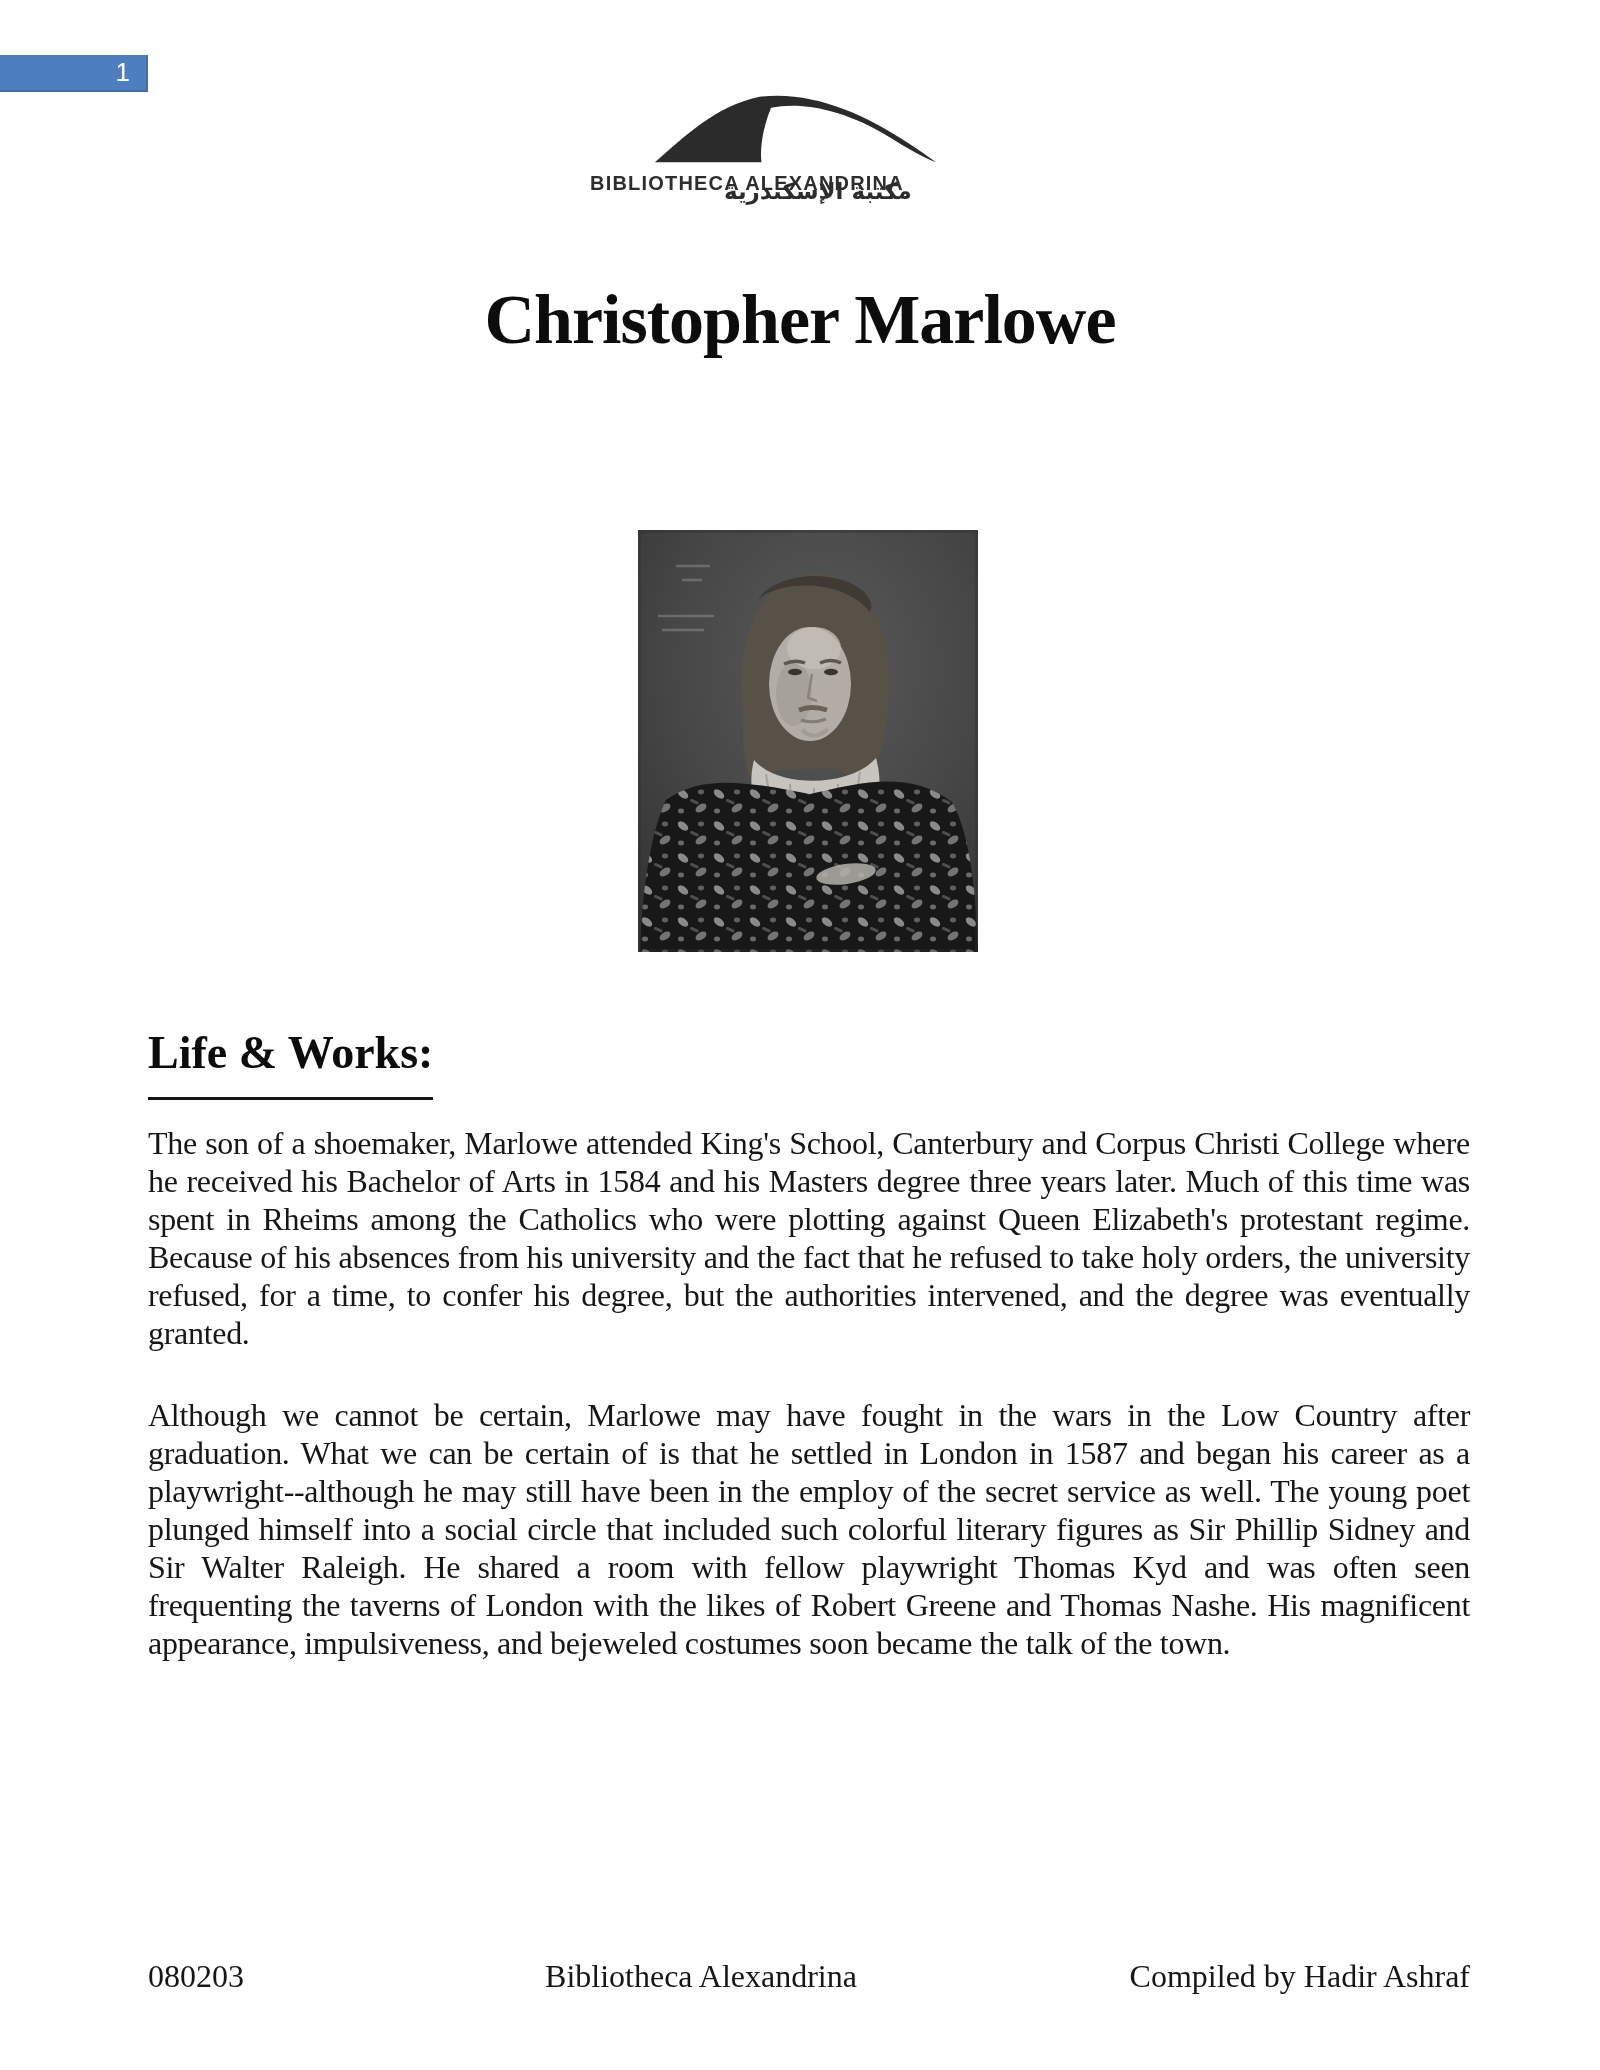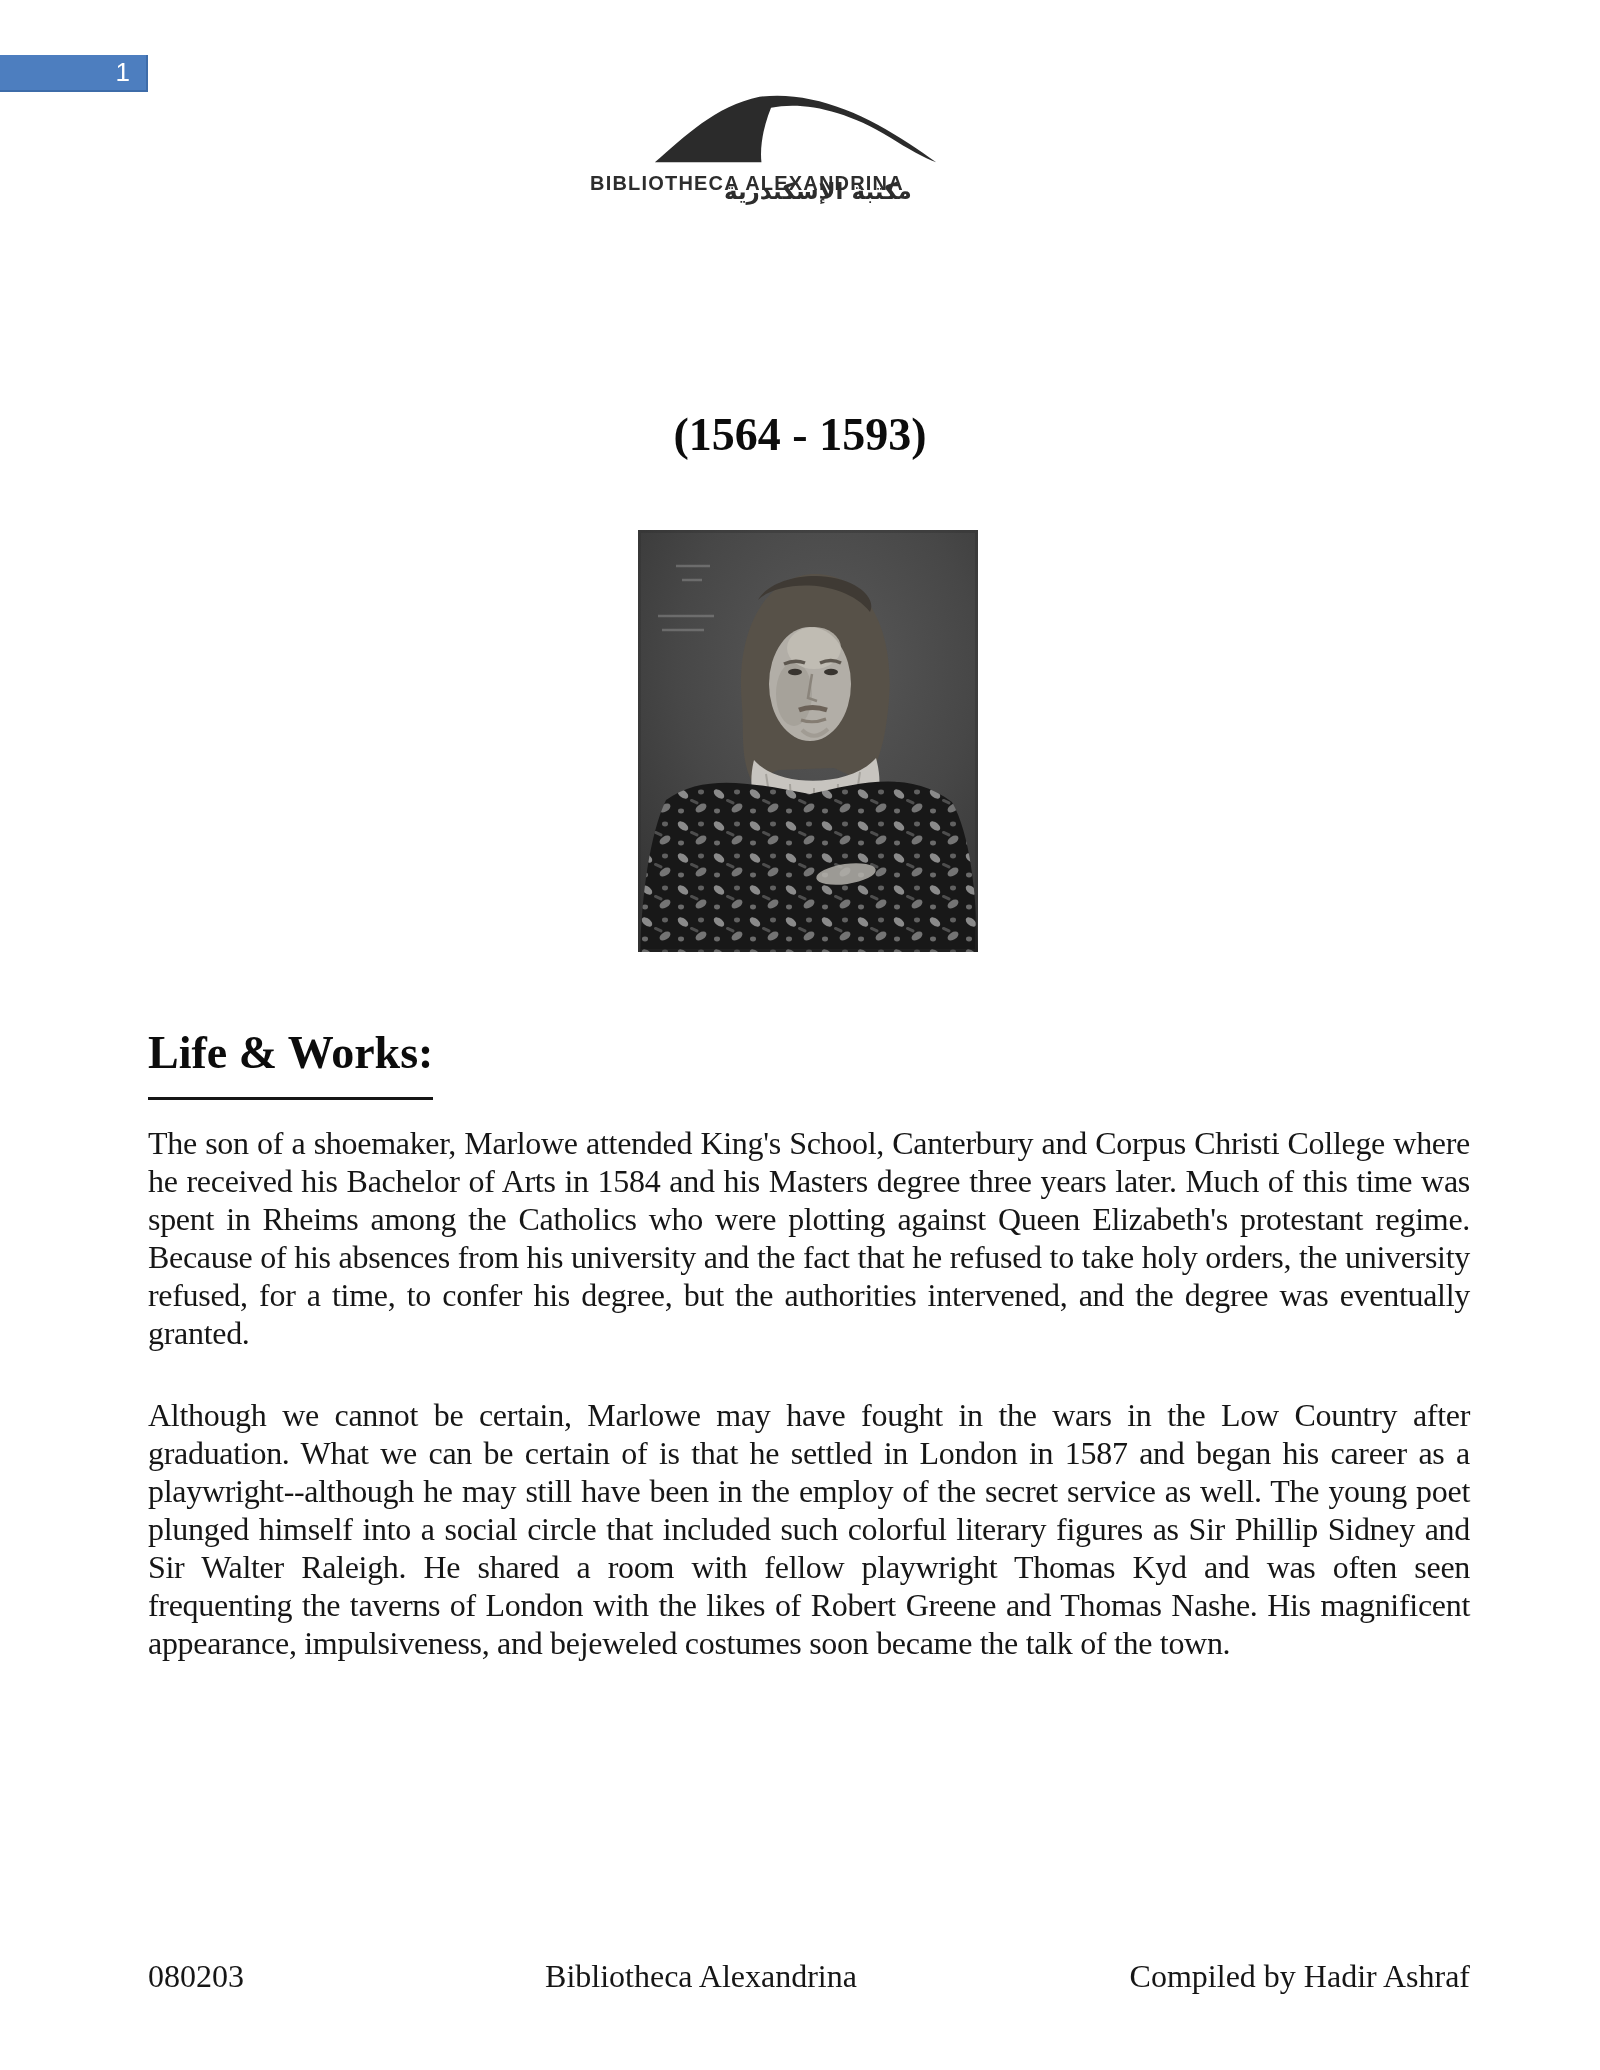--- a/index.html
+++ b/index.html
@@ -104,21 +104,21 @@
 
   <div class="logo">
     <svg class="logo-swoosh" viewBox="0 0 300 78" preserveAspectRatio="none" aria-hidden="true">
       <path fill="#2b2b2b" d="M3 74 C34 46 66 13 112 3 C164 -4 220 20 268 54 C278 61 288 68 296 74
            C284 69 266 59 248 47 C200 16 154 8 124 15 C117 33 112 55 114 74 Z"></path>
     </svg>
     <div class="logo-latin">BIBLIOTHECA ALEXANDRINA</div>
     <div class="logo-arabic">مكتبة الإسكندرية</div>
   </div>
 
-  <div class="subtitle">(1564 - 1593)</div>
+  <h1 class="title">Christopher Marlowe</h1>
 
   <svg class="portrait" viewBox="0 0 340 422" role="img" aria-label="Black and white portrait of Christopher Marlowe">
     <defs>
       <radialGradient id="bgv" cx="55%" cy="32%" r="80%">
         <stop offset="0%" stop-color="#595959"></stop>
         <stop offset="55%" stop-color="#474747"></stop>
         <stop offset="100%" stop-color="#333333"></stop>
       </radialGradient>
       <pattern id="dbl" width="36" height="32" patternUnits="userSpaceOnUse">
         <rect width="36" height="32" fill="#181818"></rect>

